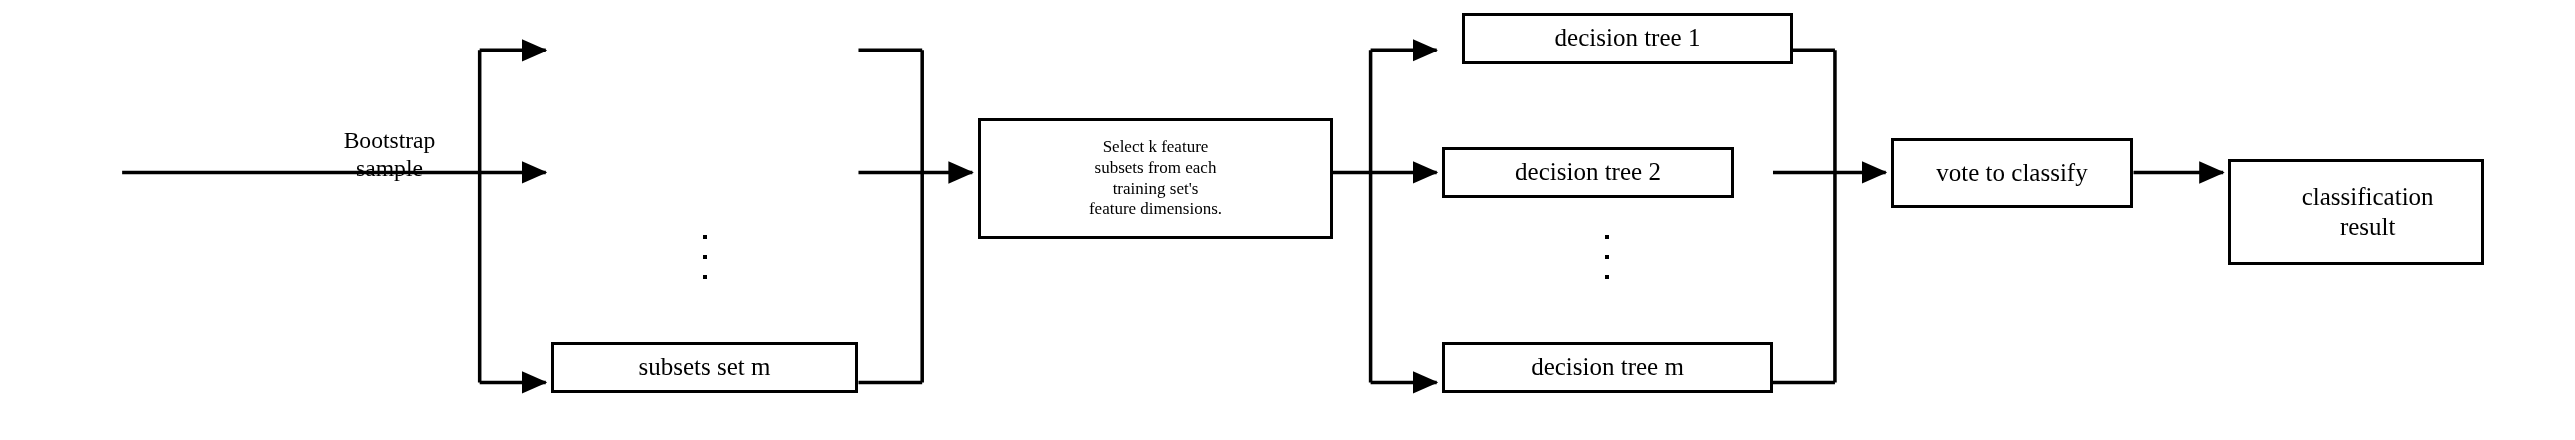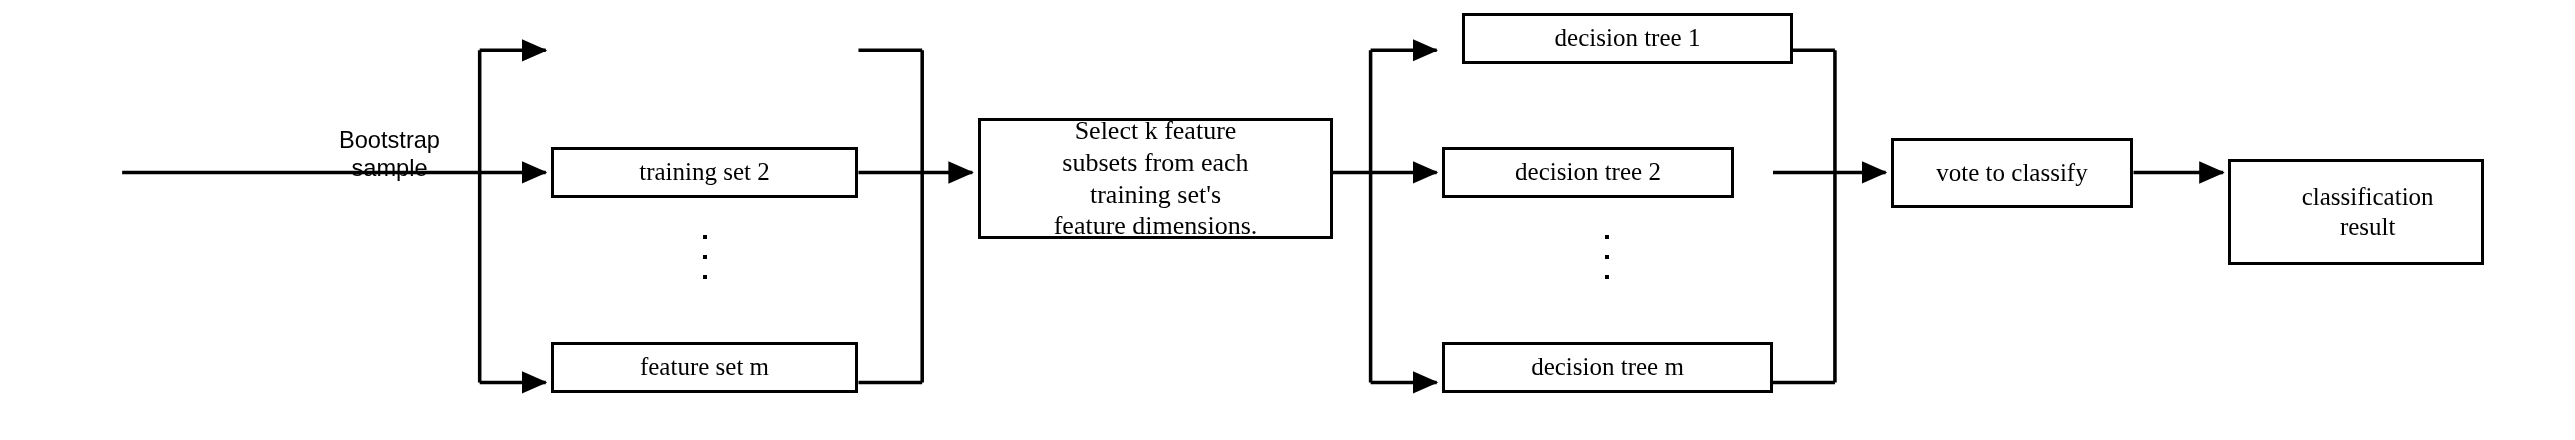--- a/index.html
+++ b/index.html
@@ -32,25 +32,25 @@
     align-items: center;
     justify-content: center;
     text-align: center;
     color: #000000;
     line-height: 1.22;
     font-family: "Liberation Serif", "DejaVu Serif", serif;
     font-size: 25px;
     white-space: pre-line;
     padding: 0 4.7px;
   }
-  .node.small-text { font-size: 26px; }
+  .node.small-text { font-size: 17px; }
   .edge-label {
     position: absolute;
     color: #000000;
-    font-family: Liberation Sans, sans-serif;
+    font-family: Liberation Serif, serif;
     font-size: 23.6px;
     line-height: 1.18;
     text-align: center;
     white-space: pre-line;
   }
   .vdots {
     position: absolute;
     display: flex;
     flex-direction: column;
     align-items: center;
@@ -138,29 +138,28 @@
     <g>
       <path d="M 3616 292 L 3768 292" stroke="#000000" stroke-width="6" fill="none" marker-end="url(#ah)"></path>
     </g>
   </svg>
 
 
   <div class="edge-label" style="left:307px; top:127px; width:165px;">Bootstrap
 sample</div>
 
 
-  <div class="node" style="left:551px; top:147px; width:307px; height:51px;">training set 2</div>
 
   <div class="vdots" style="left:703px; top:235px; width:4.7px; height:44px;">
     <i></i>
       <i></i>
       <i></i>
   </div>
 
-  <div class="node" style="left:551px; top:342px; width:307px; height:51px;">feature set m</div>
+  <div class="node" style="left:551px; top:342px; width:307px; height:51px;">subsets set m</div>
 
   <div class="node small-text" style="left:978px; top:118px; width:355px; height:121px;">Select k feature
 subsets from each
 training set's
 feature dimensions.</div>
 
   <div class="node" style="left:1442px; top:13px; width:331px; height:51px;margin-left:20px;">decision tree 1</div>
 
   <div class="node" style="left:1442px; top:147px; width:292px; height:51px;">decision tree 2</div>
 

